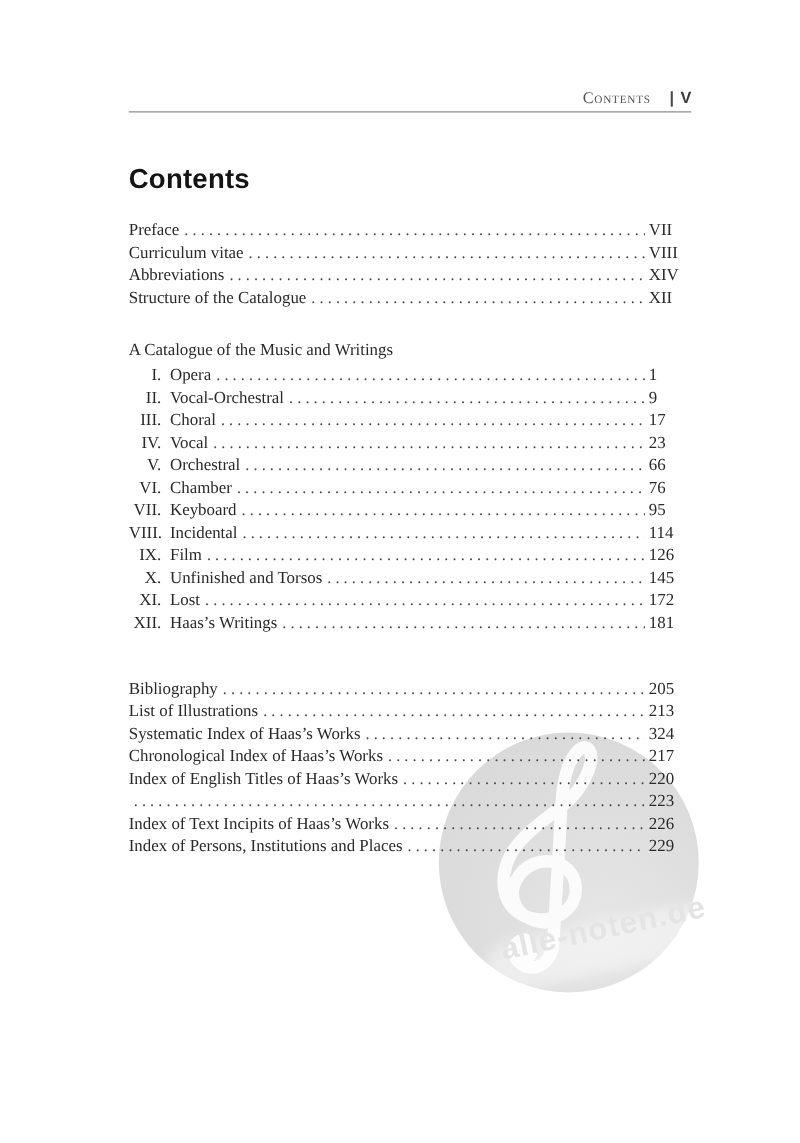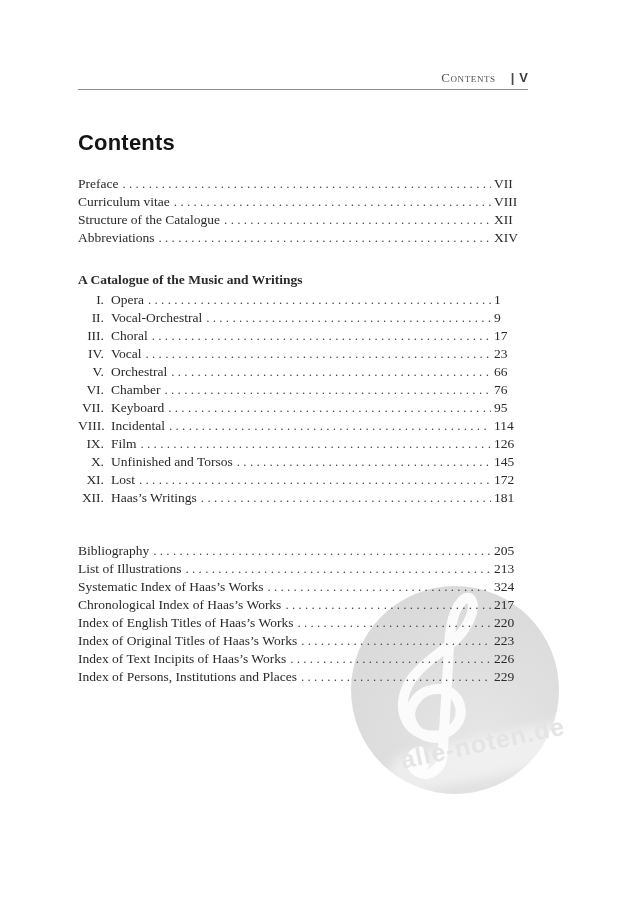--- a/index.html
+++ b/index.html
@@ -39,21 +39,21 @@
     font-family: "Liberation Sans", "DejaVu Sans", sans-serif;
     font-weight: bold;
     font-size: 25px;
     letter-spacing: 1px;
     color: #e4e4e4;
     white-space: nowrap;
   }
 
   
   .page-content {
-    position: absolute; left: 78px; top: 0; width: 450px; z-index: 2;
+    position: absolute; left: 103px; top: 0; width: 450px; z-index: 2;
   }
 
   .running-header {
     display: flex; justify-content: flex-end; align-items: baseline;
     padding-top: 70px;
   }
   .running-title {
     font-variant: small-caps;
     font-size: 13px;
     letter-spacing: 0.6px;
@@ -83,21 +83,20 @@
     letter-spacing: 0.2px;
     margin-top: 40px;
   }
 
   .toc-block-front { margin-top: 19px; }
   .section-heading {
     margin-top: 24px;
     font-size: 13.5px;
     line-height: 18px;
     color: #2a2a2a;
-    font-weight: bold;
   }
   .toc-block-catalogue { margin-top: 2px; }
   .toc-block-back { margin-top: 35px; }
 
   .toc-row {
     display: flex;
     align-items: baseline;
     line-height: 18px;
     font-size: 13.5px;
   }
@@ -161,28 +160,28 @@
       <span class="toc-label">Preface</span>
       <span class="toc-dots"></span>
       <span class="toc-page">VII</span>
     </div>
     <div class="toc-row">
       <span class="toc-label">Curriculum vitae</span>
       <span class="toc-dots"></span>
       <span class="toc-page">VIII</span>
     </div>
     <div class="toc-row">
+      <span class="toc-label">Abbreviations</span>
+      <span class="toc-dots"></span>
+      <span class="toc-page">XIV</span>
+    </div>
+    <div class="toc-row">
       <span class="toc-label">Structure of the Catalogue</span>
       <span class="toc-dots"></span>
       <span class="toc-page">XII</span>
-    </div>
-    <div class="toc-row">
-      <span class="toc-label">Abbreviations</span>
-      <span class="toc-dots"></span>
-      <span class="toc-page">XIV</span>
     </div>
   </div>
 
   <div class="section-heading">A Catalogue of the Music and Writings</div>
 
   <div class="toc-block-catalogue">
     <div class="toc-row">
       <span class="toc-num">I.</span>
       <span class="toc-label">Opera</span>
       <span class="toc-dots"></span>
@@ -276,21 +275,20 @@
       <span class="toc-label">Chronological Index of Haas’s Works</span>
       <span class="toc-dots"></span>
       <span class="toc-page">217</span>
     </div>
     <div class="toc-row">
       <span class="toc-label">Index of English Titles of Haas’s Works</span>
       <span class="toc-dots"></span>
       <span class="toc-page">220</span>
     </div>
     <div class="toc-row">
-      <span class="toc-label">Index of Original Titles of Haas’s Works</span>
       <span class="toc-dots"></span>
       <span class="toc-page">223</span>
     </div>
     <div class="toc-row">
       <span class="toc-label">Index of Text Incipits of Haas’s Works</span>
       <span class="toc-dots"></span>
       <span class="toc-page">226</span>
     </div>
     <div class="toc-row">
       <span class="toc-label">Index of Persons, Institutions and Places</span>

